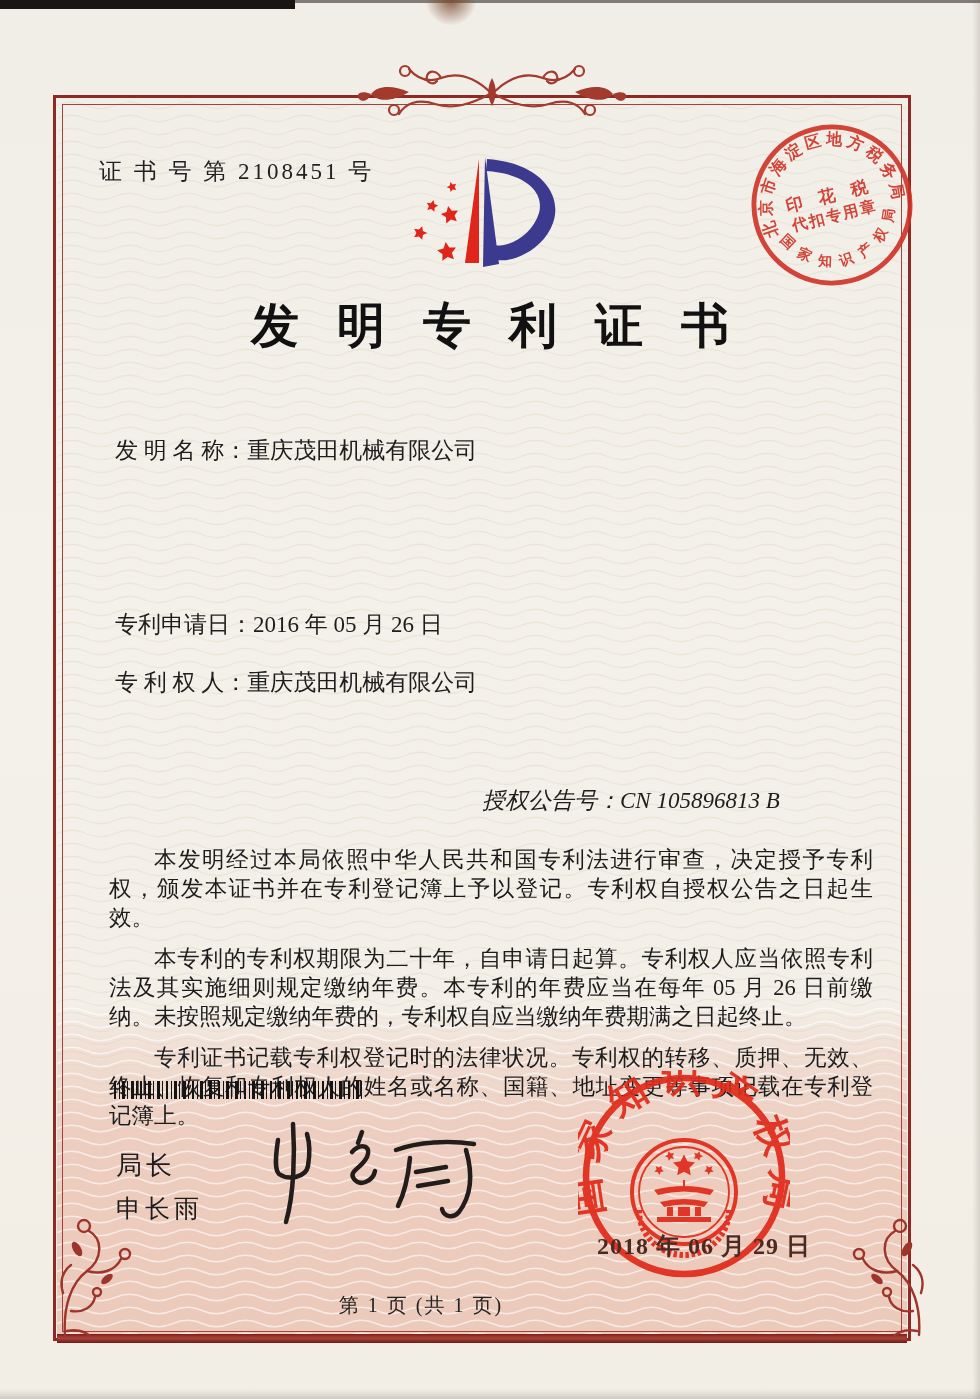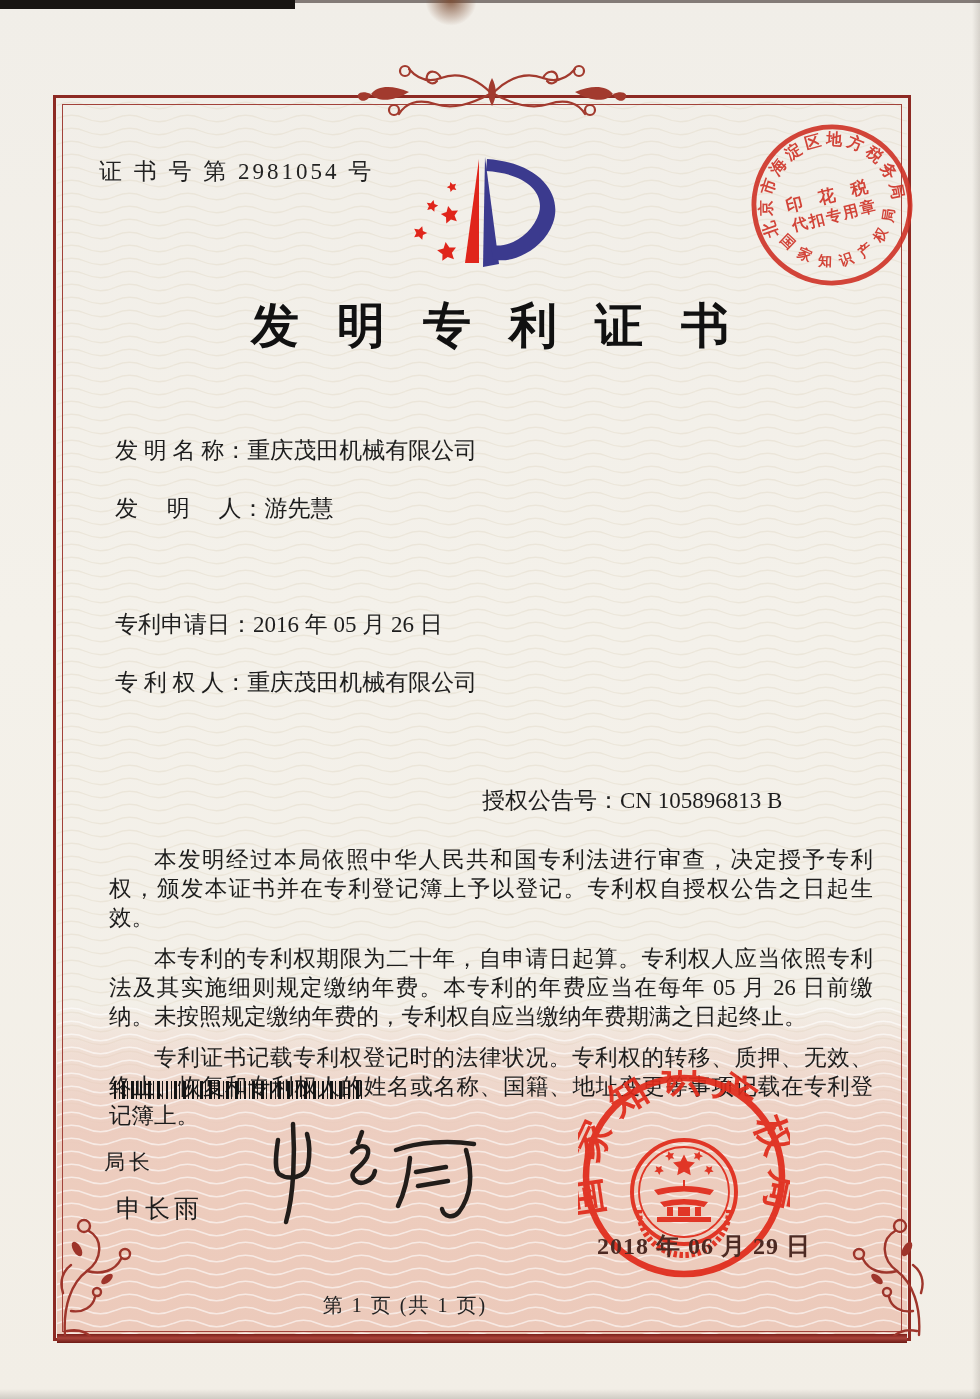--- a/index.html
+++ b/index.html
@@ -51,28 +51,28 @@
 
   .barcode { position:absolute; left:114px; top:1081px; width:251px; height:18px;
     background:repeating-linear-gradient(90deg,
       #141414 0 2px, transparent 2px 5px,
       #141414 5px 6px, transparent 6px 8px,
       #141414 8px 11px, transparent 11px 13px,
       #141414 13px 14px, transparent 14px 17px,
       #141414 17px 20px, transparent 20px 22px,
       #141414 22px 23px, transparent 23px 26px); }
 
-  .commissioner-title { position:absolute; left:104px; top:1148px; font-size:21px; color:#1d1d1d; letter-spacing:4px; }
+  .commissioner-title { position:absolute; left:116px; top:1148px; font-size:26px; color:#1d1d1d; letter-spacing:4px; }
   .commissioner-name  { position:absolute; left:116px; top:1192px; font-size:25px; color:#1d1d1d; letter-spacing:4px; }
   .signature { position:absolute; left:248px; top:1114px; }
 
   .seal { position:absolute; left:578px; top:1070px; }
   .seal-date { position:absolute; left:597px; top:1230px; font-size:24px; color:#4c2a23;
     letter-spacing:1px; white-space:nowrap; font-weight:bold; }
-  .footer { position:absolute; left:0; top:1292px; width:810px; text-align:center;
+  .footer { position:absolute; left:16px; top:1292px; width:810px; text-align:center;
     font-size:20px; color:#222; letter-spacing:2px; }
 
   .tax-stamp { position:absolute; left:744px; top:117px; }
 </style>
 </head>
 <body>
 
 <div class="page">
 
   <svg class="waves-all" width="850" height="1236">
@@ -144,21 +144,21 @@
       <ellipse cx="50" cy="66" rx="3.5" ry="7" transform="rotate(50 50 66)" fill="#9e352b"></ellipse>
     </g>
   </svg>
 
   <div class="scan-top-line"></div>
   <div class="scan-top-strip"></div>
   <div class="scan-smudge"></div>
   <div class="scan-bottom"></div>
   <div class="scan-right"></div>
 
-  <div class="cert-no">证 书 号 第 2981054 号</div>
+  <div class="cert-no">证 书 号 第 2108451 号</div>
 
   <svg class="ornament" style="left:403px; top:153px;" width="168" height="130" viewBox="0 0 168 130">
     <g fill="#e0251b">
       <use href="#st" transform="translate(49,34) scale(0.52) rotate(-20)"></use>
       <use href="#st" transform="translate(29,53) scale(0.62) rotate(14)"></use>
       <use href="#st" transform="translate(47,62) scale(0.92) rotate(-12)"></use>
       <use href="#st" transform="translate(17,80) scale(0.72) rotate(18)"></use>
       <use href="#st" transform="translate(44,99) scale(1.0) rotate(-8)"></use>
     </g>
     <path d="M76,6 L62,110 L76,110 Z" fill="#e0251b"></path>
@@ -181,30 +181,27 @@
         <textPath href="#taxBot">国家知识产权局</textPath>
       </text>
     </g>
   </svg>
 
   <div class="doc-title">发明专利证书</div>
 
   <div class="field-row" style="top:435px;">
     <span class="field-label">发 明 名 称：</span><span class="field-value">重庆茂田机械有限公司</span>
   </div>
-  <div class="field-row" style="top:493px;">
-    <span class="field-label">发　 明 　人：</span><span class="field-value">游先慧</span>
-  </div>
   <div class="field-row" style="top:609px;">
     <span class="field-label">专利申请日：</span><span class="field-value">2016 年 05 月 26 日</span>
   </div>
   <div class="field-row" style="top:667px;text-align:right;">
     <span class="field-label">专 利 权 人：</span><span class="field-value">重庆茂田机械有限公司</span>
   </div>
-  <div class="grant-no" style="top:785px;">
+  <div class="grant-no" style="top:785px;font-style:italic;">
     <span class="field-label">授权公告号：</span><span class="field-value">CN 105896813 B</span>
   </div>
 
   <div class="paras">
     <p>本发明经过本局依照中华人民共和国专利法进行审查，决定授予专利权，颁发本证书并在专利登记簿上予以登记。专利权自授权公告之日起生效。</p>
     <p>本专利的专利权期限为二十年，自申请日起算。专利权人应当依照专利法及其实施细则规定缴纳年费。本专利的年费应当在每年 05 月 26 日前缴纳。未按照规定缴纳年费的，专利权自应当缴纳年费期满之日起终止。</p>
     <p>专利证书记载专利权登记时的法律状况。专利权的转移、质押、无效、终止、恢复和专利权人的姓名或名称、国籍、地址变更等事项记载在专利登记簿上。</p>
   </div>
 
   <div class="barcode"></div>

